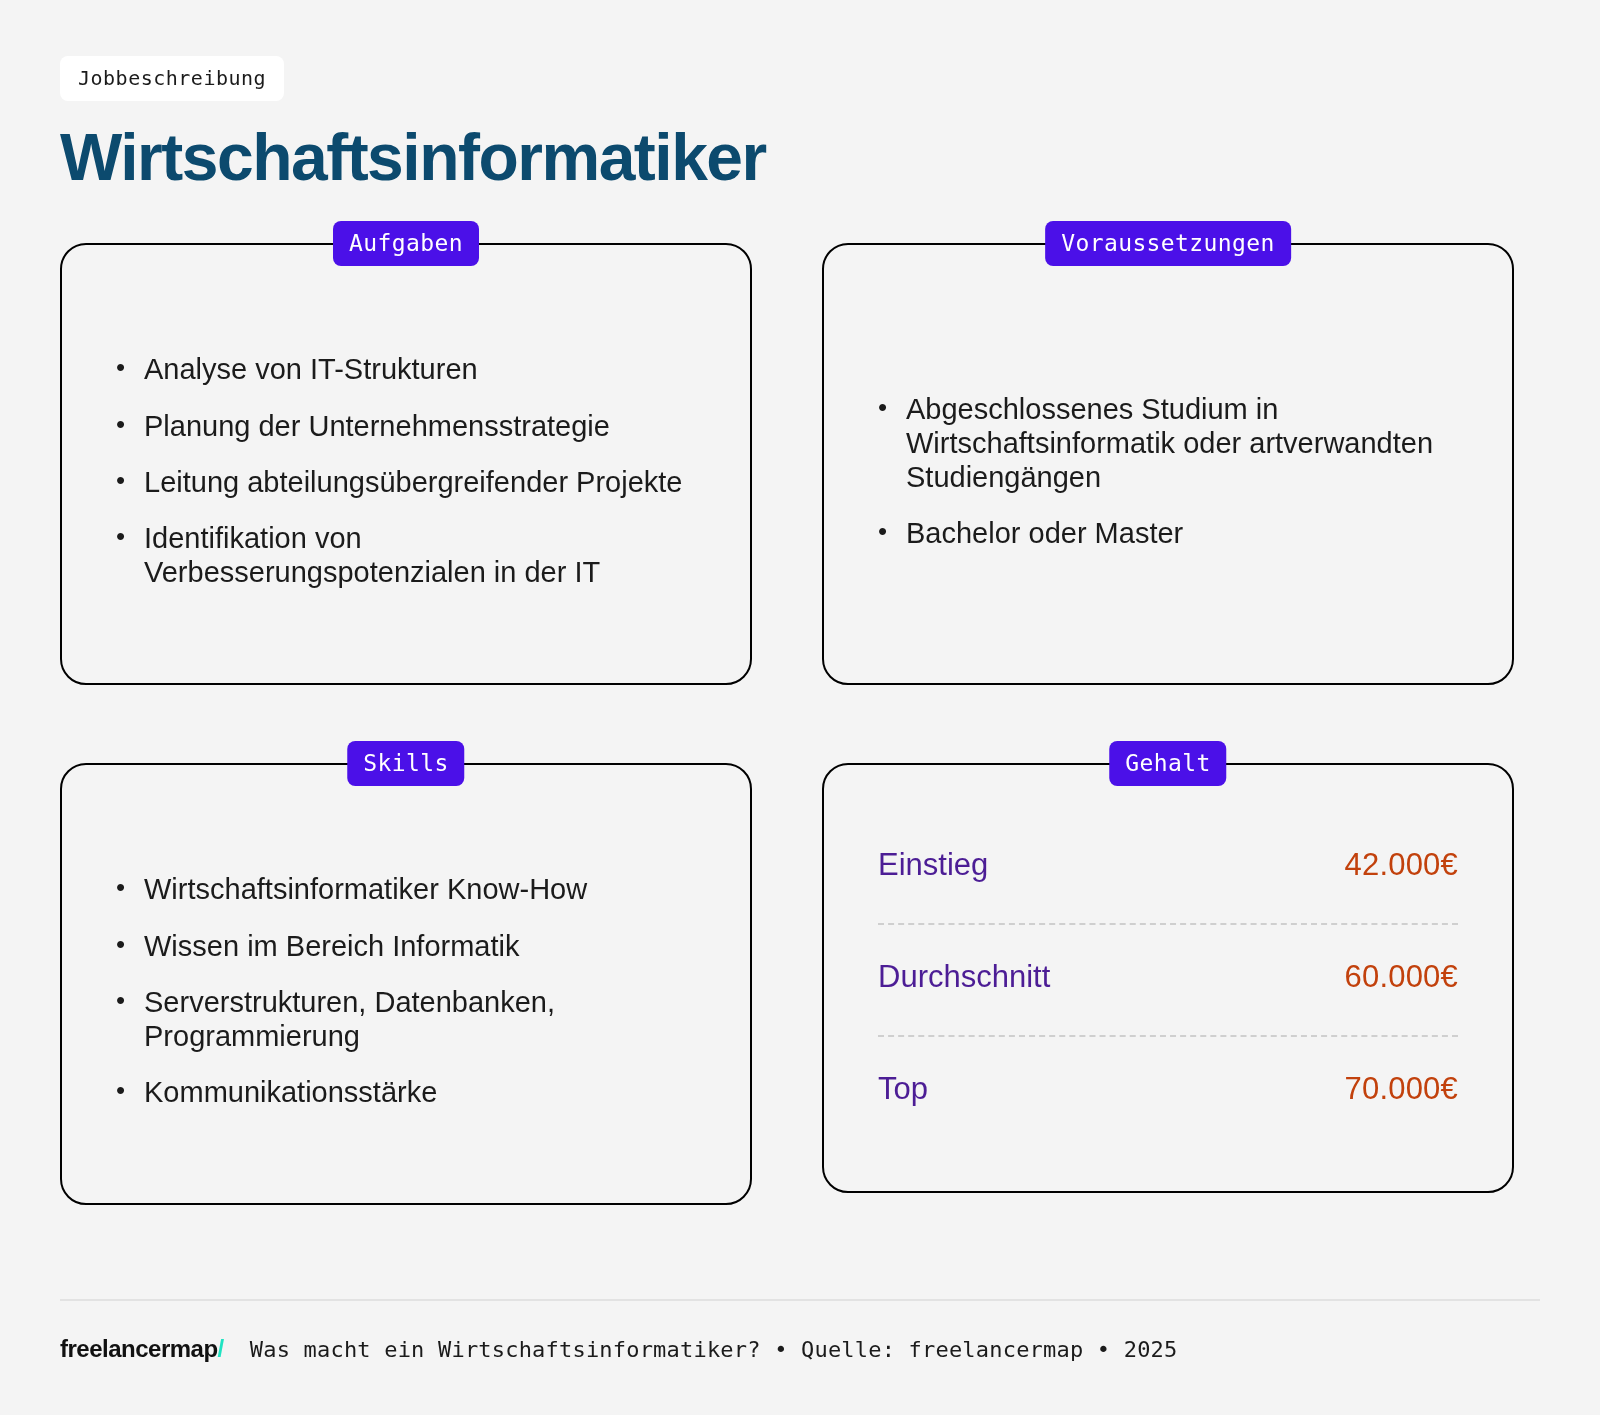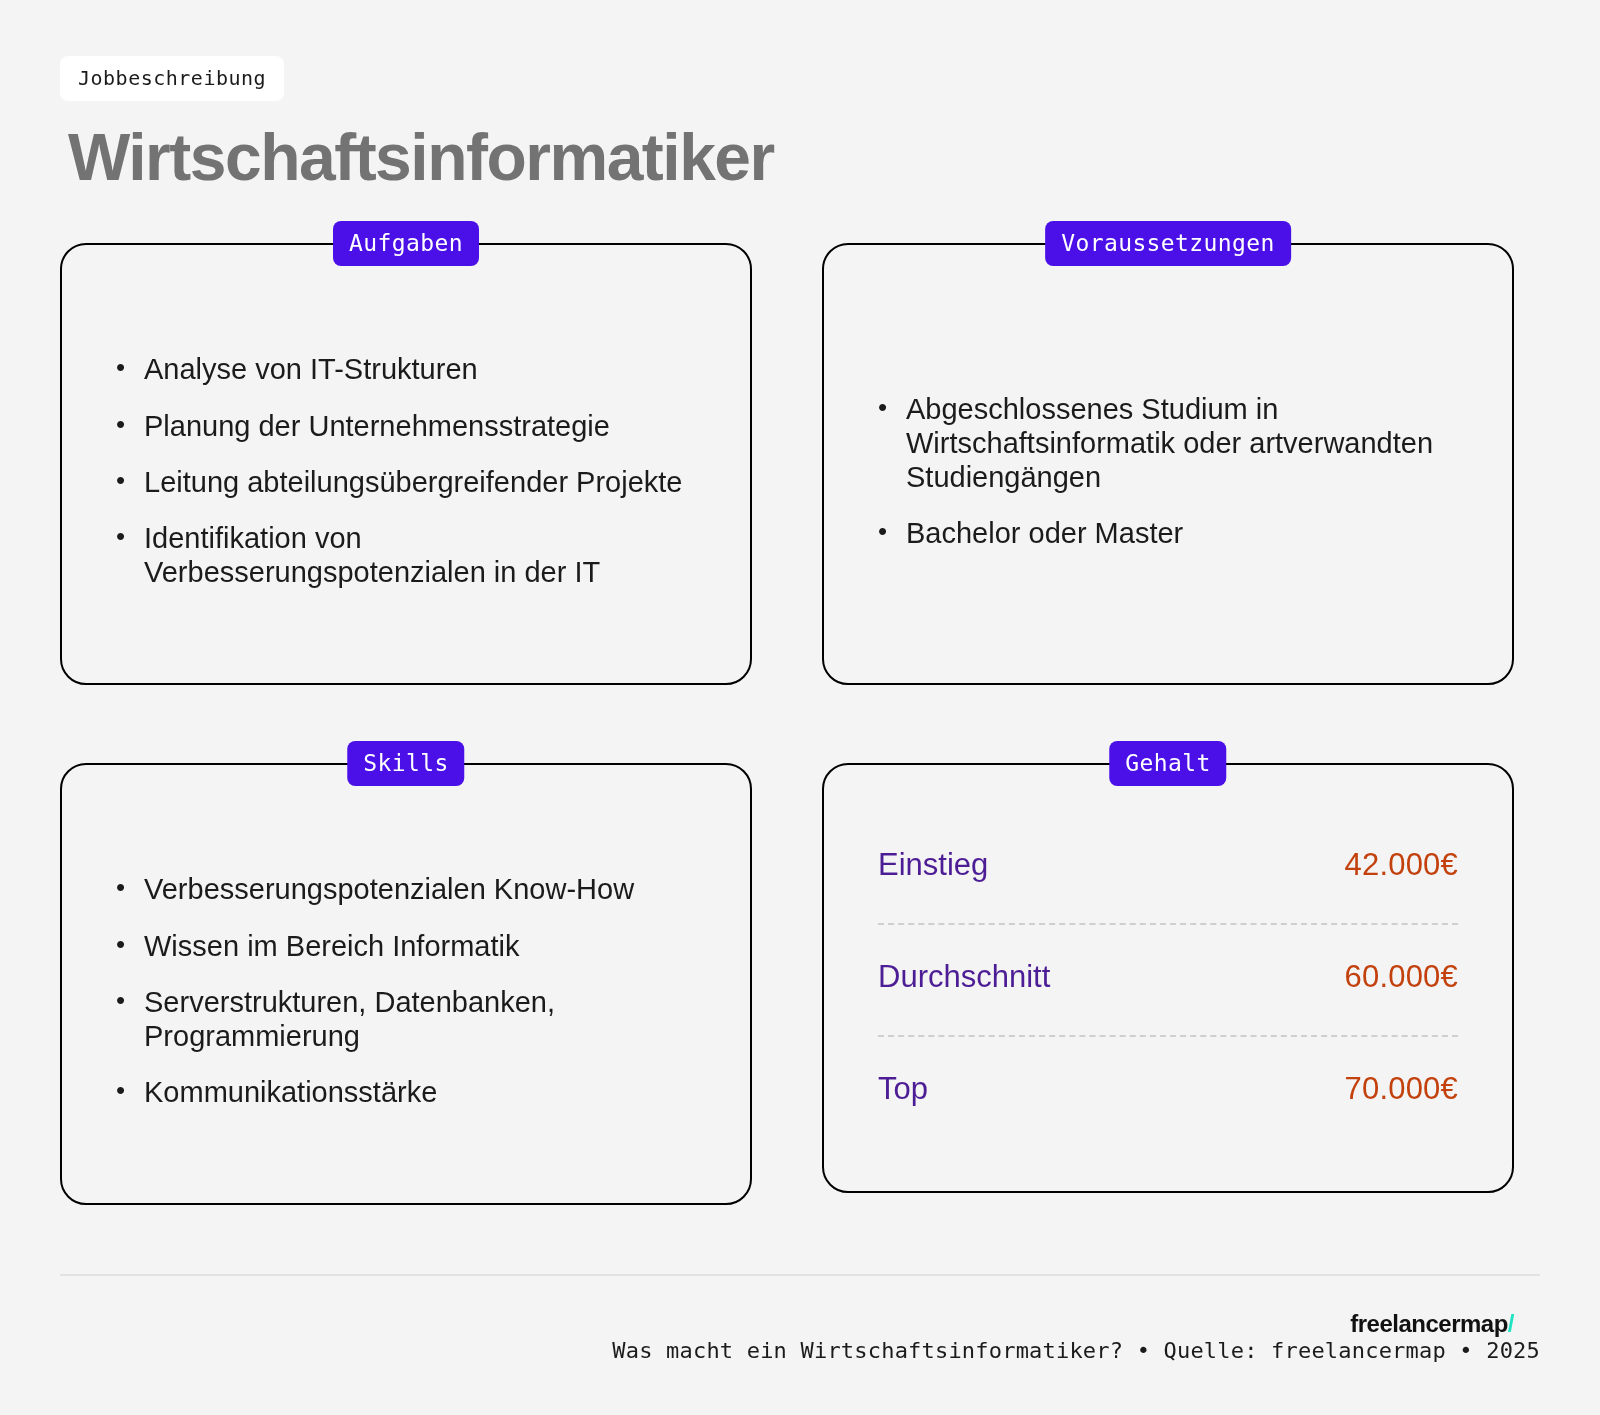--- a/index.html
+++ b/index.html
@@ -29,25 +29,25 @@
     margin-top: 56px;
     background: #ffffff;
     border-radius: 8px;
     padding: 10px 18px 11px;
     font-family: "DejaVu Sans Mono", monospace;
     font-size: 20px;
     letter-spacing: 0.5px;
     color: #1b1b1b;
   }
   .title {
-    margin: 18px 0 0 8px;
+    margin: 18px 0 0 0;
     font-size: 66px;
     font-weight: bold;
     letter-spacing: -1.5px;
-    color: #737373;
+    color: #0c4a6e;
     font-family: "Liberation Sans", sans-serif;
   }
 
   
   .grid {
     margin-top: 48px;
     display: grid;
     grid-template-columns: 692px 692px;
     column-gap: 70px;
     row-gap: 78px;
@@ -144,22 +144,21 @@
     left: 60px;
     right: 60px;
     bottom: 52px;
   }
   .footer-line {
     border-top: 2px solid #e2e2e2;
     margin-bottom: 34px;
   }
   .footer-row {
     display: flex;
-    align-items: flex-end;
-    flex-direction: column;
+    align-items: center;
   }
   .brand {
     font-size: 24px;
     font-weight: bold;
     color: #111111;
     letter-spacing: -0.5px;
     margin-right: 26px;
     white-space: nowrap;
   }
   .brand .slash {
@@ -201,21 +200,21 @@
           <li>Abgeschlossenes Studium in Wirtschaftsinformatik oder artverwandten Studiengängen</li>
           <li>Bachelor oder Master</li>
         </ul>
       </div>
     </div>
 
     <div class="card-wrap">
       <div class="chip">Skills</div>
       <div class="card">
         <ul class="bullets">
-          <li>Verbesserungspotenzialen Know-How</li>
+          <li>Wirtschaftsinformatiker Know-How</li>
           <li>Wissen im Bereich Informatik</li>
           <li>Serverstrukturen, Datenbanken, Programmierung</li>
           <li>Kommunikationsstärke</li>
         </ul>
       </div>
     </div>
 
     <div class="card-wrap">
       <div class="chip">Gehalt</div>
       <div class="card salary-card">

